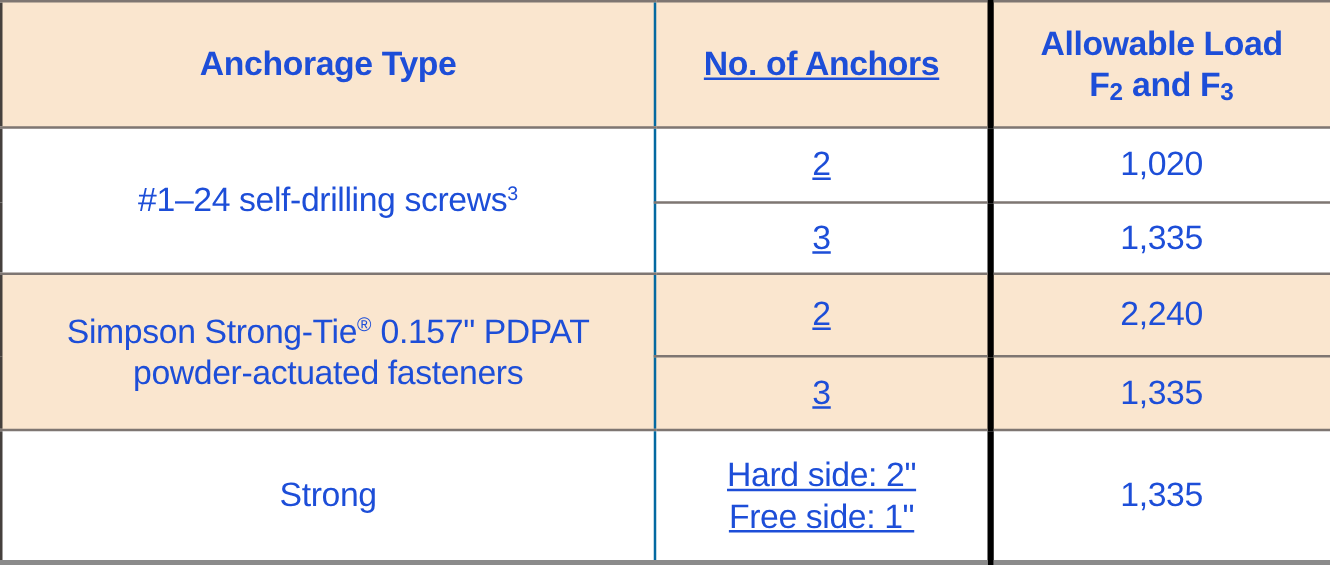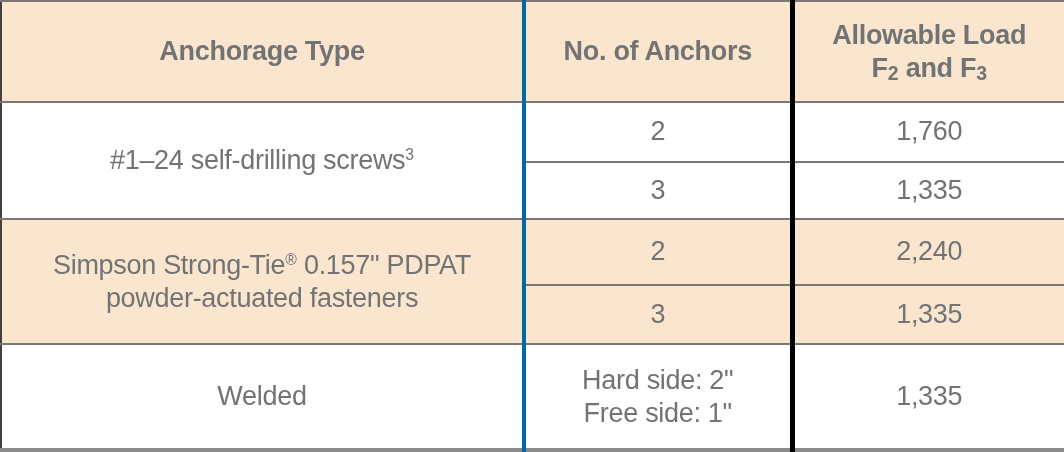--- a/index.html
+++ b/index.html
@@ -5,21 +5,21 @@
   html, body {
     margin: 0;
     padding: 0;
     background: #ffffff;
   }
   .table-wrap {
     width: 1064px;
     height: 452px;
     box-sizing: border-box;
     font-family: "Liberation Sans", sans-serif;
-    color: #737373;
+    color: #1d4ed8;
   }
   table.anchorage-table {
     width: 1064px;
     height: 452px;
     border-collapse: collapse;
     table-layout: fixed;
   }
   table.anchorage-table td,
   table.anchorage-table th {
     box-sizing: border-box;
@@ -33,21 +33,21 @@
     line-height: 1.22;
   }
   
   table.anchorage-table {
     border-left: 2px solid #45403d;
     border-right: 2px solid #45403d;
     border-top: 2px solid #7e7672;
     border-bottom: 4px solid #8b8b8b;
   }
   
-  .col-anchors { border-left: 4px solid #0369a1; }
+  .col-anchors { border-left: 2px solid #0369a1; text-decoration: underline; }
   
   .col-load { border-left: 5px solid #000000; }
 
   th { font-weight: bold; }
   .shaded { background: #fae6cf; }
   .white  { background: #ffffff; }
 
   .sup {
     font-size: 0.58em;
     vertical-align: baseline;
@@ -82,42 +82,42 @@
           <div>Allowable Load</div>
           <div><span>F</span><span class="sub">2</span><span> and </span><span>F</span><span class="sub">3</span></div>
         </th>
       </tr>
     </thead>
     <tbody>
 
       <tr style="height:58px">
         <td rowspan="2" class="white"><span>#1–24 self-drilling screws</span><span class="sup">3</span></td>
         <td class="white col-anchors">2</td>
-        <td class="white col-load">1,760</td>
+        <td class="white col-load">1,020</td>
       </tr>
       <tr style="height:56px">
         <td class="white col-anchors">3</td>
         <td class="white col-load">1,335</td>
       </tr>
 
       <tr style="height:64px">
         <td rowspan="2" class="shaded two-line">
           <div><span>Simpson Strong-Tie</span><span class="sup">®</span><span> 0.157" PDPAT</span></div>
           <div>powder-actuated fasteners</div>
         </td>
         <td class="shaded col-anchors">2</td>
         <td class="shaded col-load">2,240</td>
       </tr>
       <tr style="height:58px">
         <td class="shaded col-anchors">3</td>
         <td class="shaded col-load">1,335</td>
       </tr>
 
       <tr style="height:103px">
-        <td class="white">Welded</td>
+        <td class="white">Strong</td>
         <td class="white col-anchors two-line">
           <div>Hard side: 2"</div>
           <div>Free side: 1"</div>
         </td>
         <td class="white col-load">1,335</td>
       </tr>
     </tbody>
   </table>
 </div>
 

